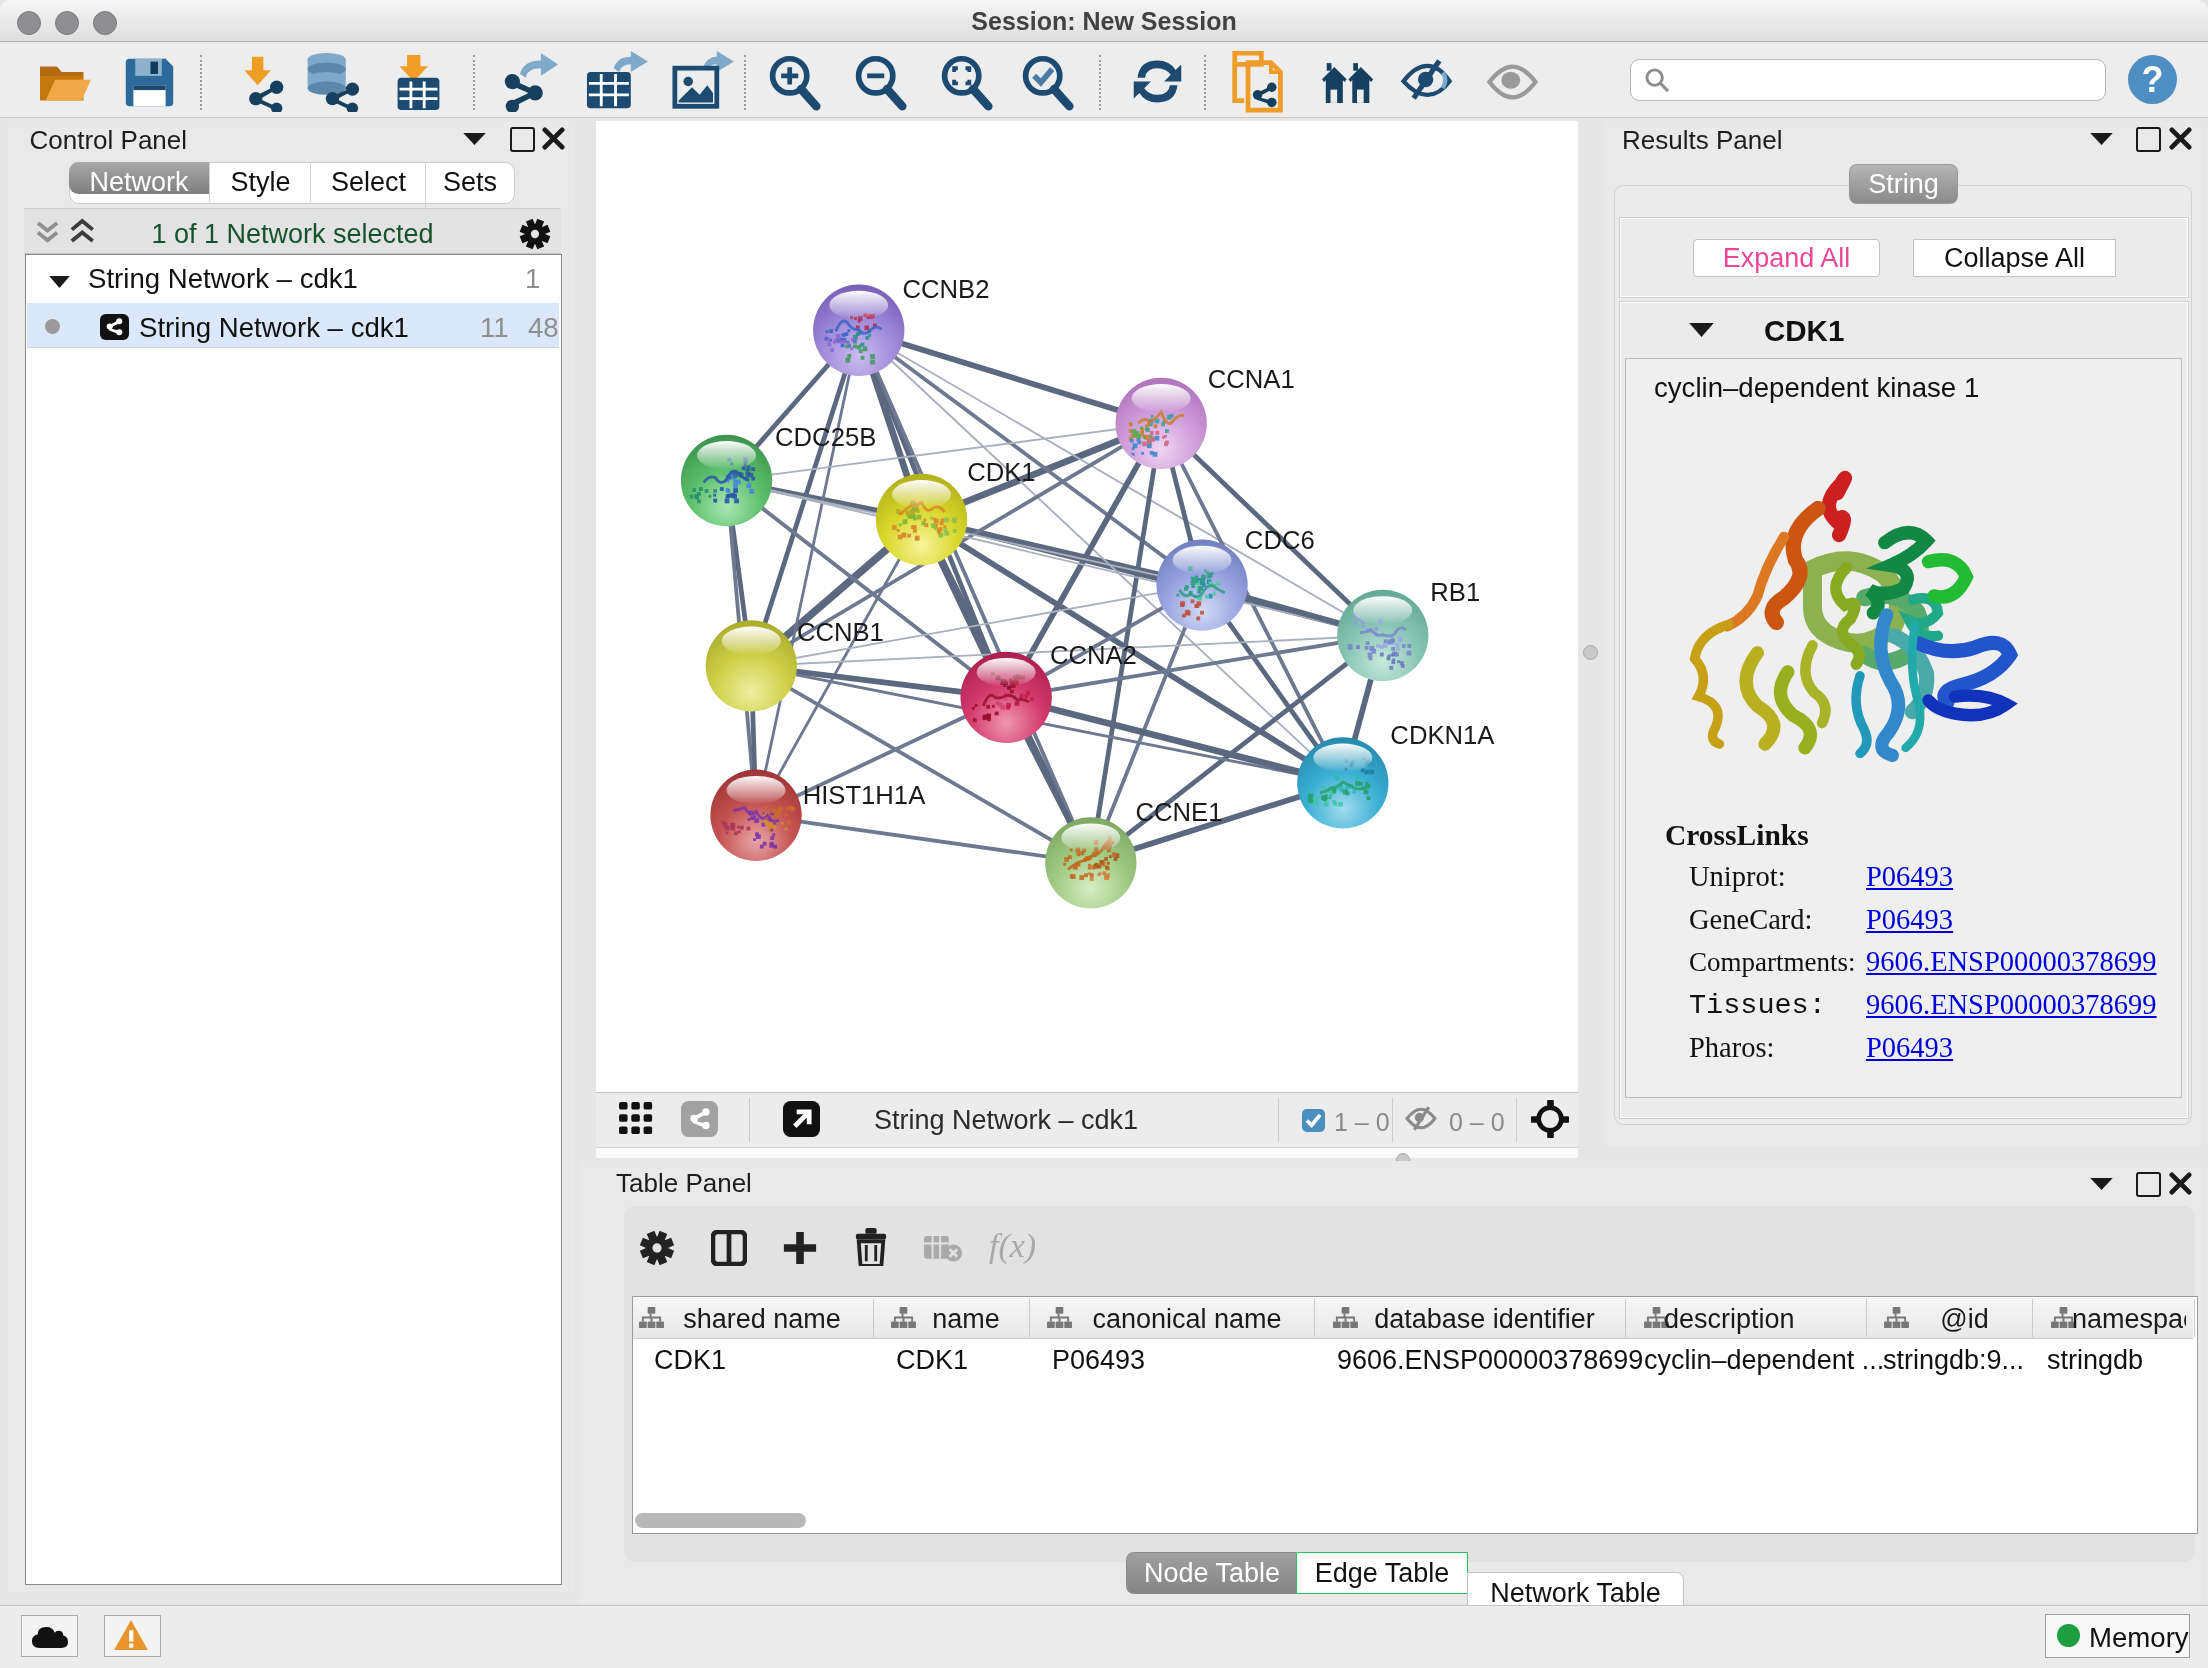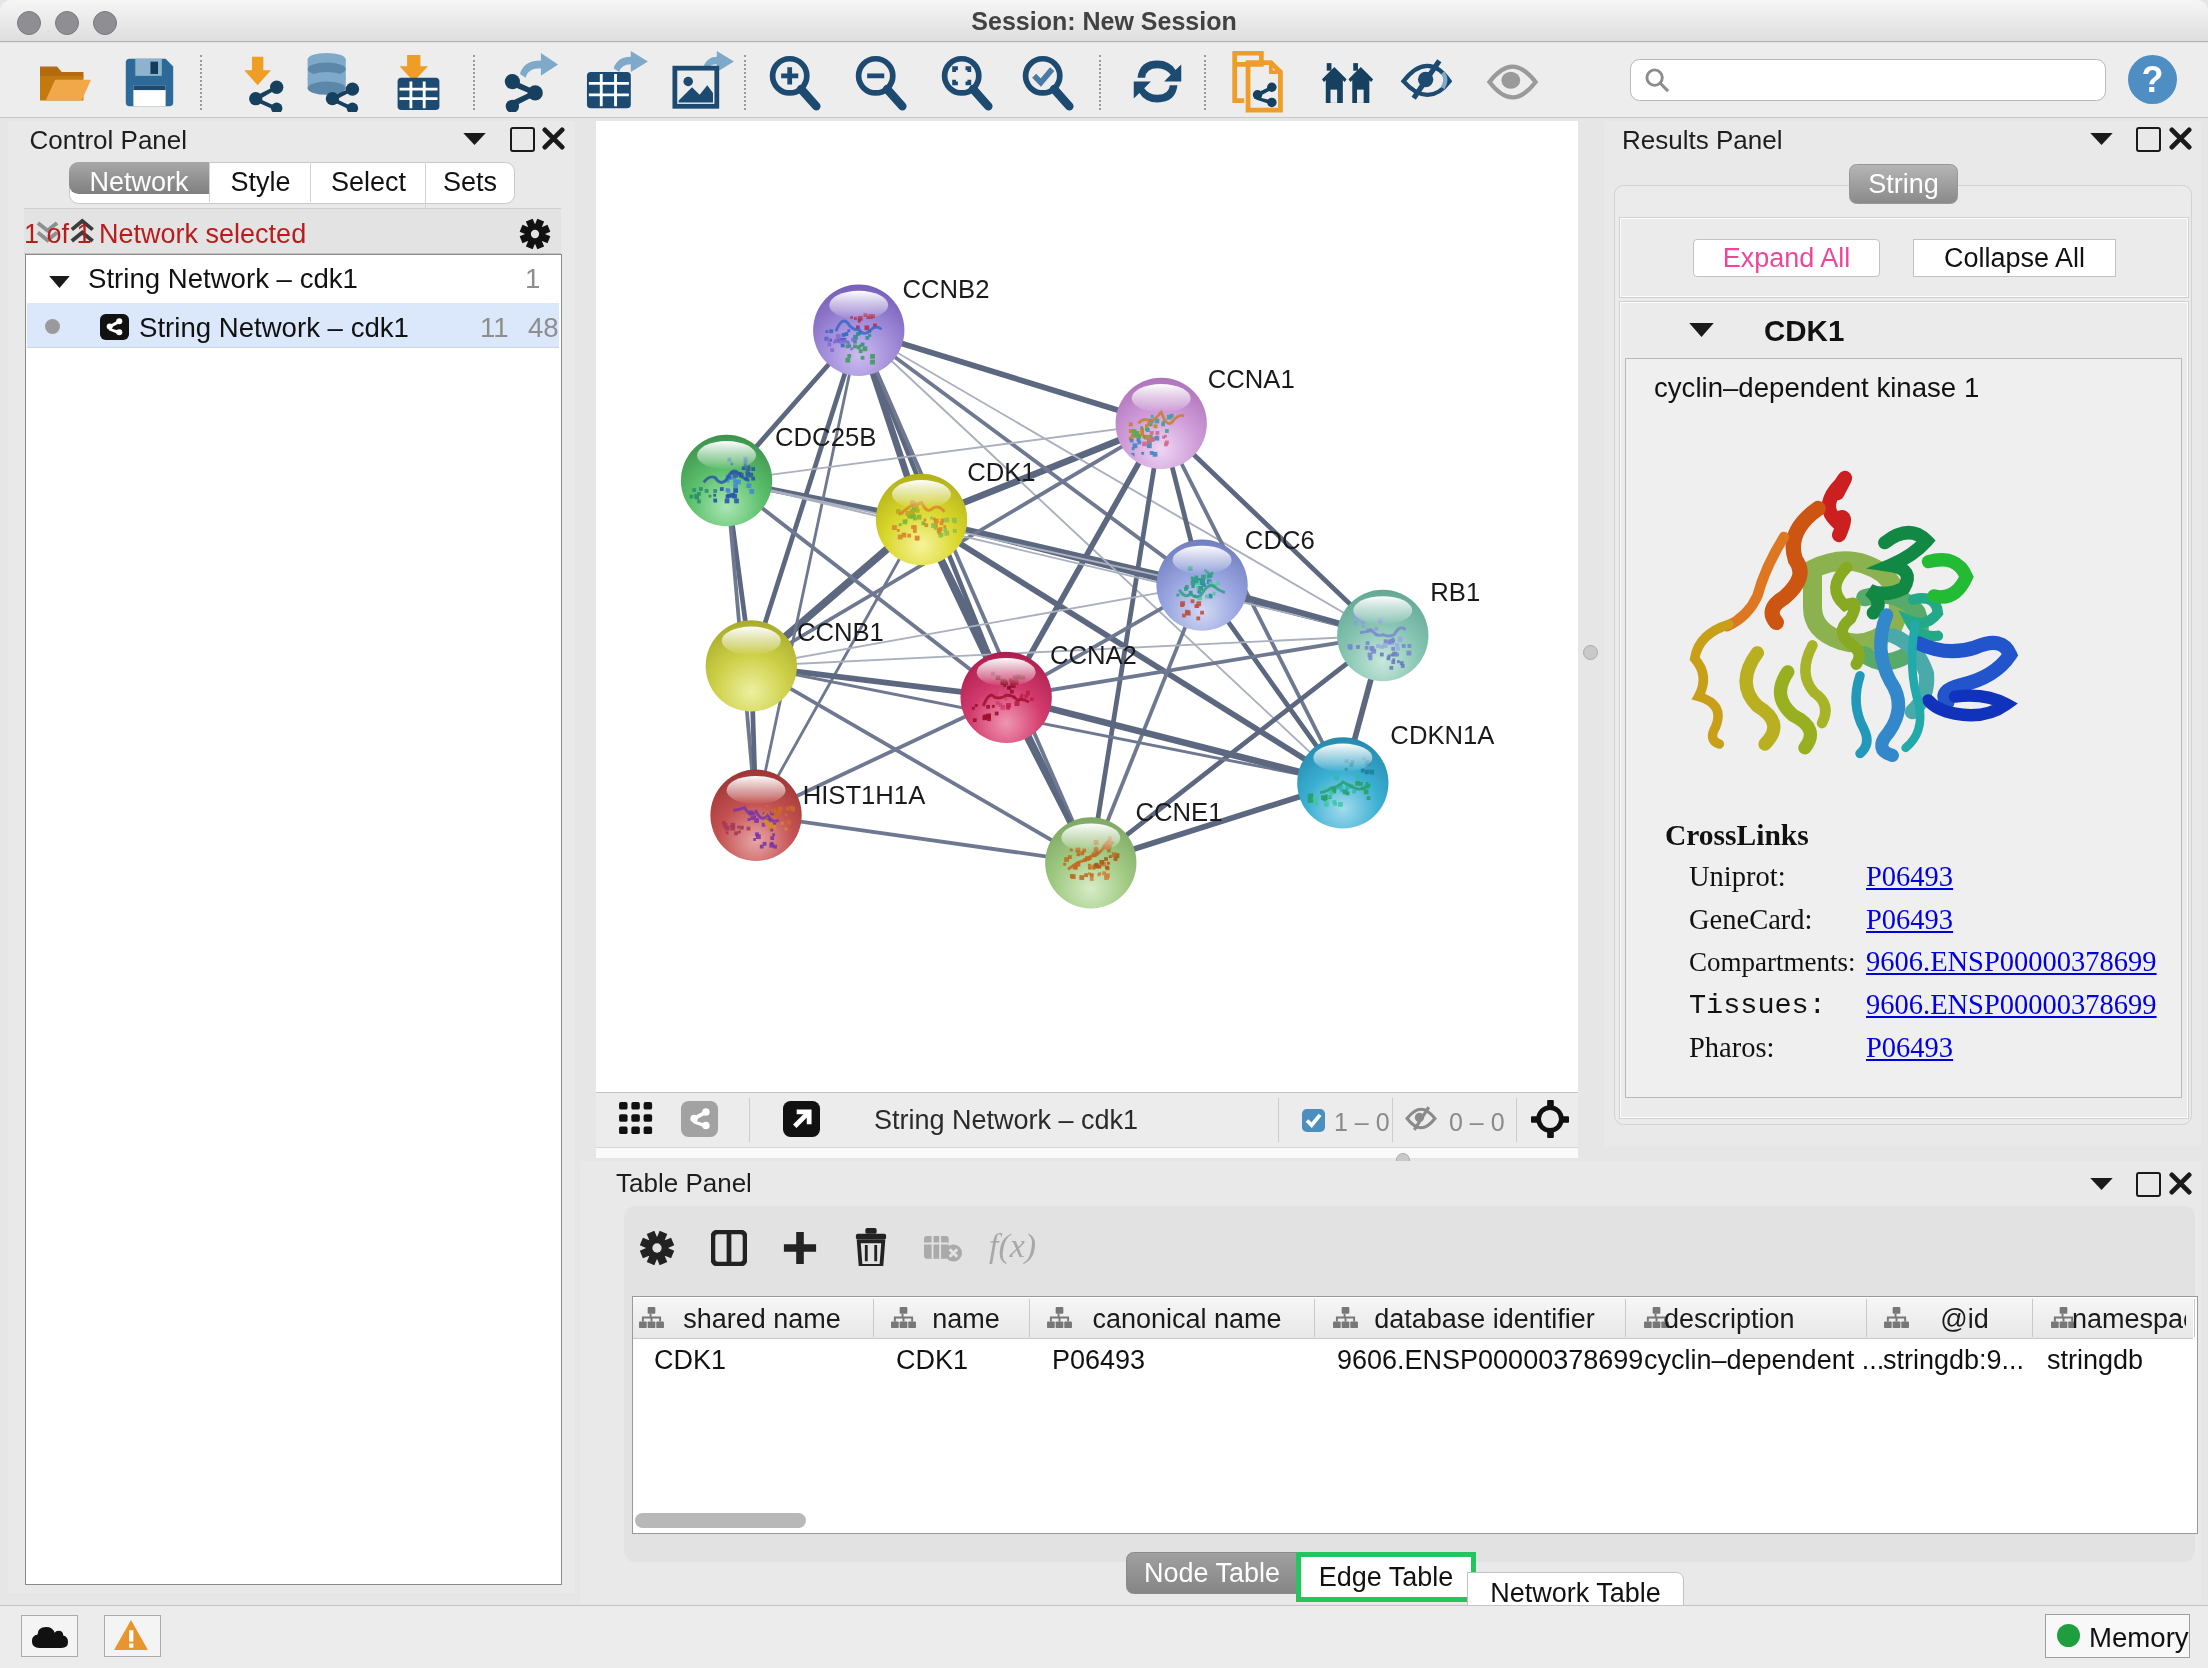--- a/index.html
+++ b/index.html
@@ -186,21 +186,21 @@
         <path d="M4 3 L14 11 L24 3"></path>
         <path d="M4 13 L14 21 L24 13"></path>
       </g>
     </svg>
 <svg class="abs" style="left:68px;top:218px" width="28.5" height="27" viewBox="0 0 30 28">
       <g fill="none" stroke="#3c3c3c" stroke-width="4">
         <path d="M4 12 L15 3 L26 12"></path>
         <path d="M4 24 L15 15 L26 24"></path>
       </g>
     </svg>
-<div class="abs" style="left:24px;top:219px;width:537px;font-size:27px;color:#b91c1c">1 of 1 Network selected</div>
+<div class="abs" style="left:24px;top:219px;width:537px;text-align:center;font-size:27px;color:#14532d">1 of 1 Network selected</div>
 <svg class="abs" style="left:519px;top:218px" width="32" height="32" viewBox="0 0 34 34">
       <line x1="24.8" y1="20.2" x2="31.8" y2="23.1" stroke="#111" stroke-width="7.8"></line>
       <line x1="20.2" y1="24.8" x2="23.1" y2="31.8" stroke="#111" stroke-width="7.8"></line>
       <line x1="13.8" y1="24.8" x2="10.9" y2="31.8" stroke="#111" stroke-width="7.8"></line>
       <line x1="9.2" y1="20.2" x2="2.2" y2="23.1" stroke="#111" stroke-width="7.8"></line>
       <line x1="9.2" y1="13.8" x2="2.2" y2="10.9" stroke="#111" stroke-width="7.8"></line>
       <line x1="13.8" y1="9.2" x2="10.9" y2="2.2" stroke="#111" stroke-width="7.8"></line>
       <line x1="20.2" y1="9.2" x2="23.1" y2="2.2" stroke="#111" stroke-width="7.8"></line>
       <line x1="24.8" y1="13.8" x2="31.8" y2="10.9" stroke="#111" stroke-width="7.8"></line>
       <circle cx="17.0" cy="17.0" r="10.5" fill="#111"></circle>
@@ -1250,21 +1250,21 @@
 <div class="abs" style="left:654px;top:1345px;font-size:27px;color:#111">CDK1</div>
 <div class="abs" style="left:896px;top:1345px;font-size:27px;color:#111">CDK1</div>
 <div class="abs" style="left:1052px;top:1345px;font-size:27px;color:#111">P06493</div>
 <div class="abs" style="left:1337px;top:1345px;font-size:27px;color:#111">9606.ENSP00000378699</div>
 <div class="abs" style="left:1644px;top:1345px;font-size:27px;color:#111">cyclin–dependent ...</div>
 <div class="abs" style="left:1883px;top:1345px;font-size:27px;color:#111">stringdb:9...</div>
 <div class="abs" style="left:2047px;top:1345px;font-size:27px;color:#111">stringdb</div>
 <div class="abs" style="left:635px;top:1513px;width:171px;height:15px;background:#b8b8b8;border-radius:7.6px"></div>
 
 <div class="abs" style="left:1126px;top:1552px;width:170px;height:40px;background:linear-gradient(#a0a0a0,#858585);border:1px solid #8a8a8a;border-radius:7.6px 0 0 7.6px;color:#fff;font-size:27px;text-align:center;line-height:40px">Node Table</div>
-<div class="abs" style="left:1296px;top:1552px;width:170px;height:40px;background:#fff;border:5px solid #22c55e;color:#111;font-size:27px;text-align:center;line-height:40px">Edge Table</div>
+<div class="abs" style="left:1296px;top:1552px;width:170px;height:40px;background:#fff;border:1px solid #22c55e;color:#111;font-size:27px;text-align:center;line-height:40px">Edge Table</div>
 <div class="abs" style="left:1467px;top:1572px;width:215px;height:40px;background:#fff;border:1px solid #c2c2c2;border-radius:0 7.6px 7.6px 0;color:#111;font-size:27px;text-align:center;line-height:40px">Network Table</div>
 </div>
 
 <div class="abs" style="left:0;top:1605px;width:2208px;height:64px;background:#ececec;border-top:1.9px solid #c5c5c5"></div>
 <div class="abs" style="left:21px;top:1615px;width:55px;height:40px;background:#f4f4f4;border:1.9px solid #ababab"></div>
 <svg class="abs" style="left:30px;top:1623px" width="38" height="27" viewBox="0 0 40 28">
     <path d="M10 26 Q2 26 2 19 Q2 13 8 12 Q8 4 17 4 Q24 4 26 10 Q27 8 30 8 Q35 8 35 13 Q40 14 40 20 Q40 26 33 26 Z" fill="#111"></path>
   </svg>
 <div class="abs" style="left:104px;top:1615px;width:55px;height:40px;background:#f4f4f4;border:1.9px solid #ababab"></div>
 <svg class="abs" style="left:113px;top:1619px" width="36" height="32" viewBox="0 0 38 34">

